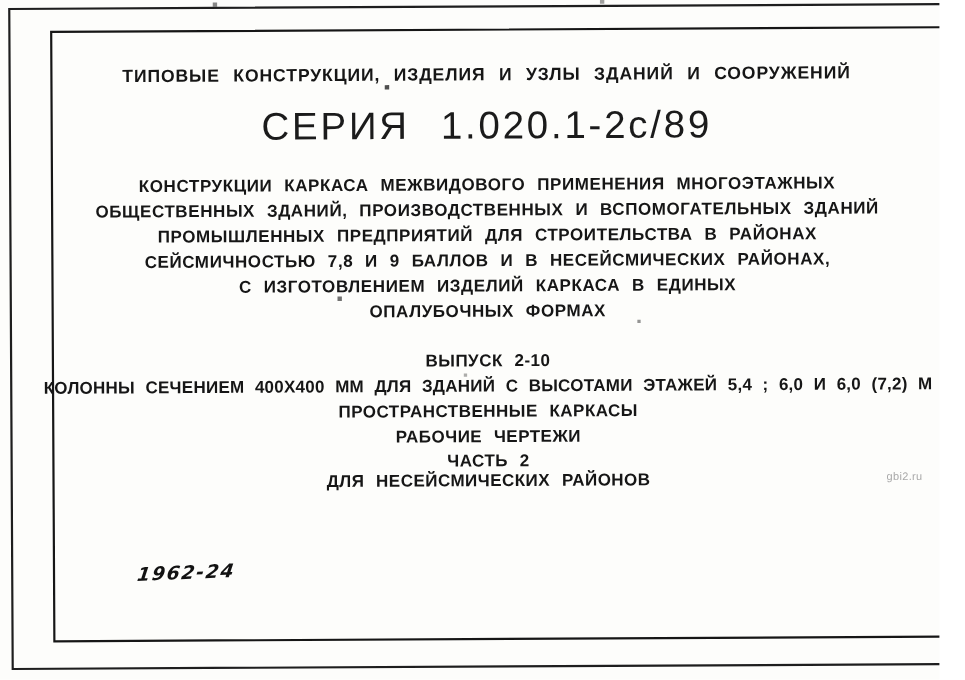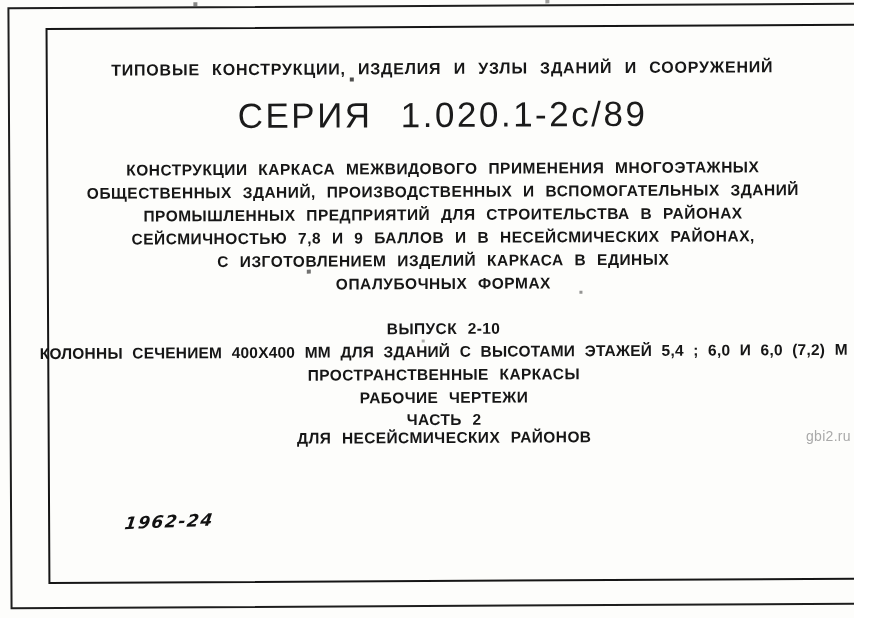--- a/index.html
+++ b/index.html
@@ -90,21 +90,21 @@
     font-style: italic;
     font-weight: bold;
     font-size: 17px;
     letter-spacing: 1.5px;
     transform: skewX(-10deg) rotate(-2deg);
     color: #121212;
   }
   .watermark {
     position: absolute;
     left: 806px; top: 428px;
-    font-size: 14px;
+    font-size: 10px;
     color: #a9a9a9;
     letter-spacing: 0.3px;
     z-index: 3;
   }
   
   .speck {
     position: absolute;
     width: 2px; height: 2px;
     background: transparent;
     box-shadow:

